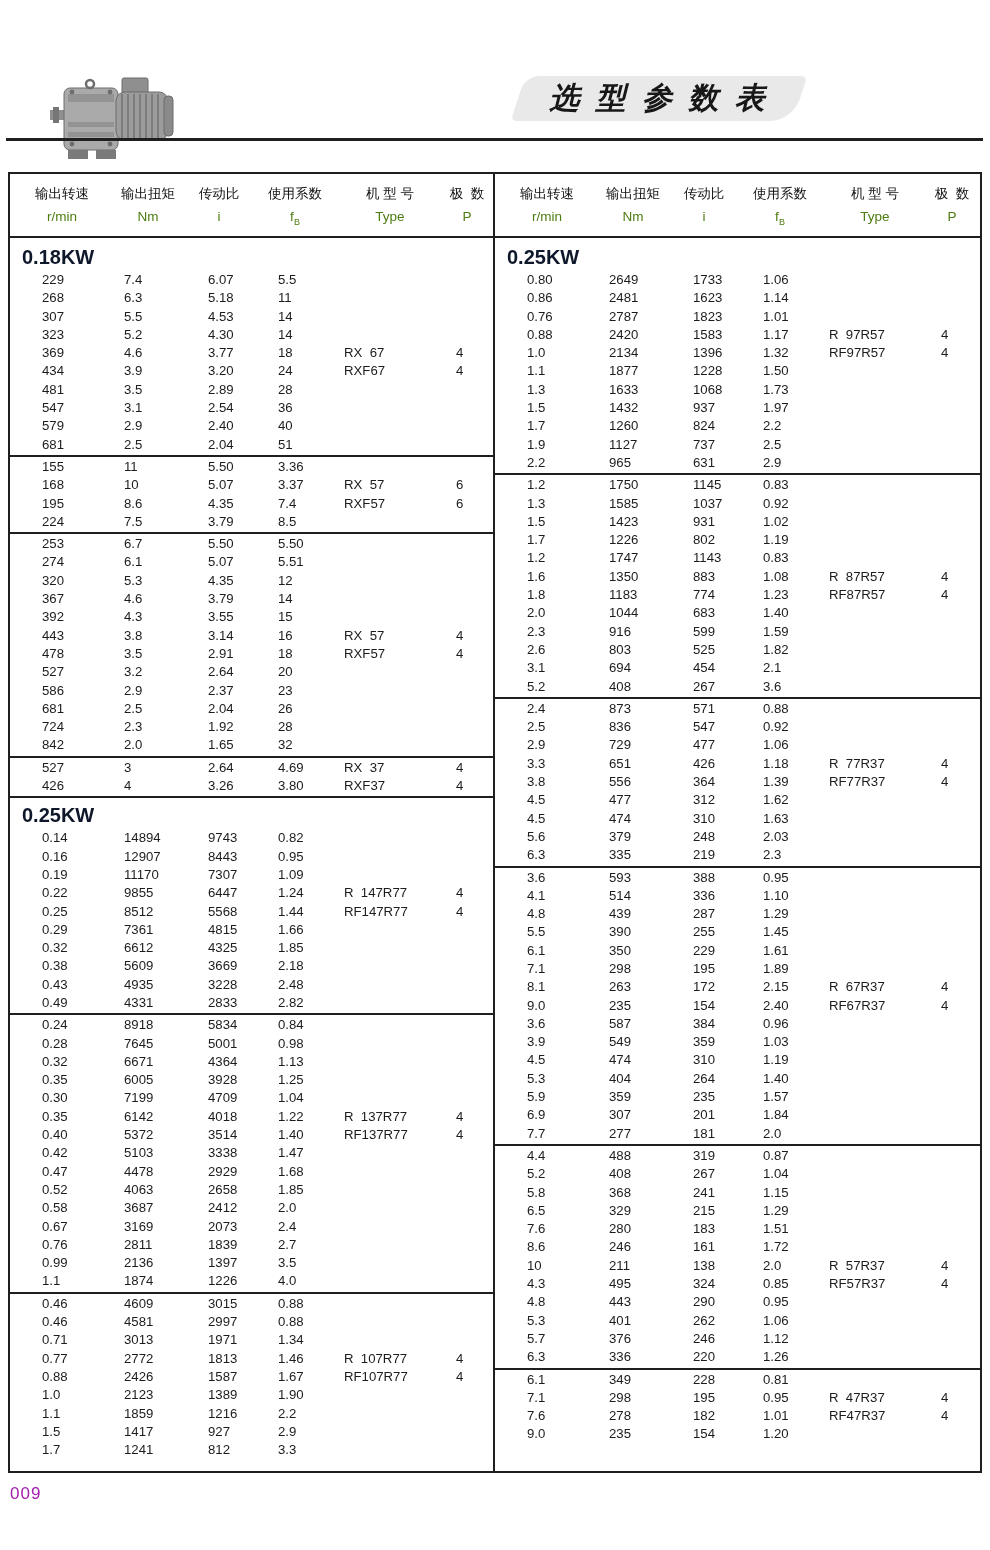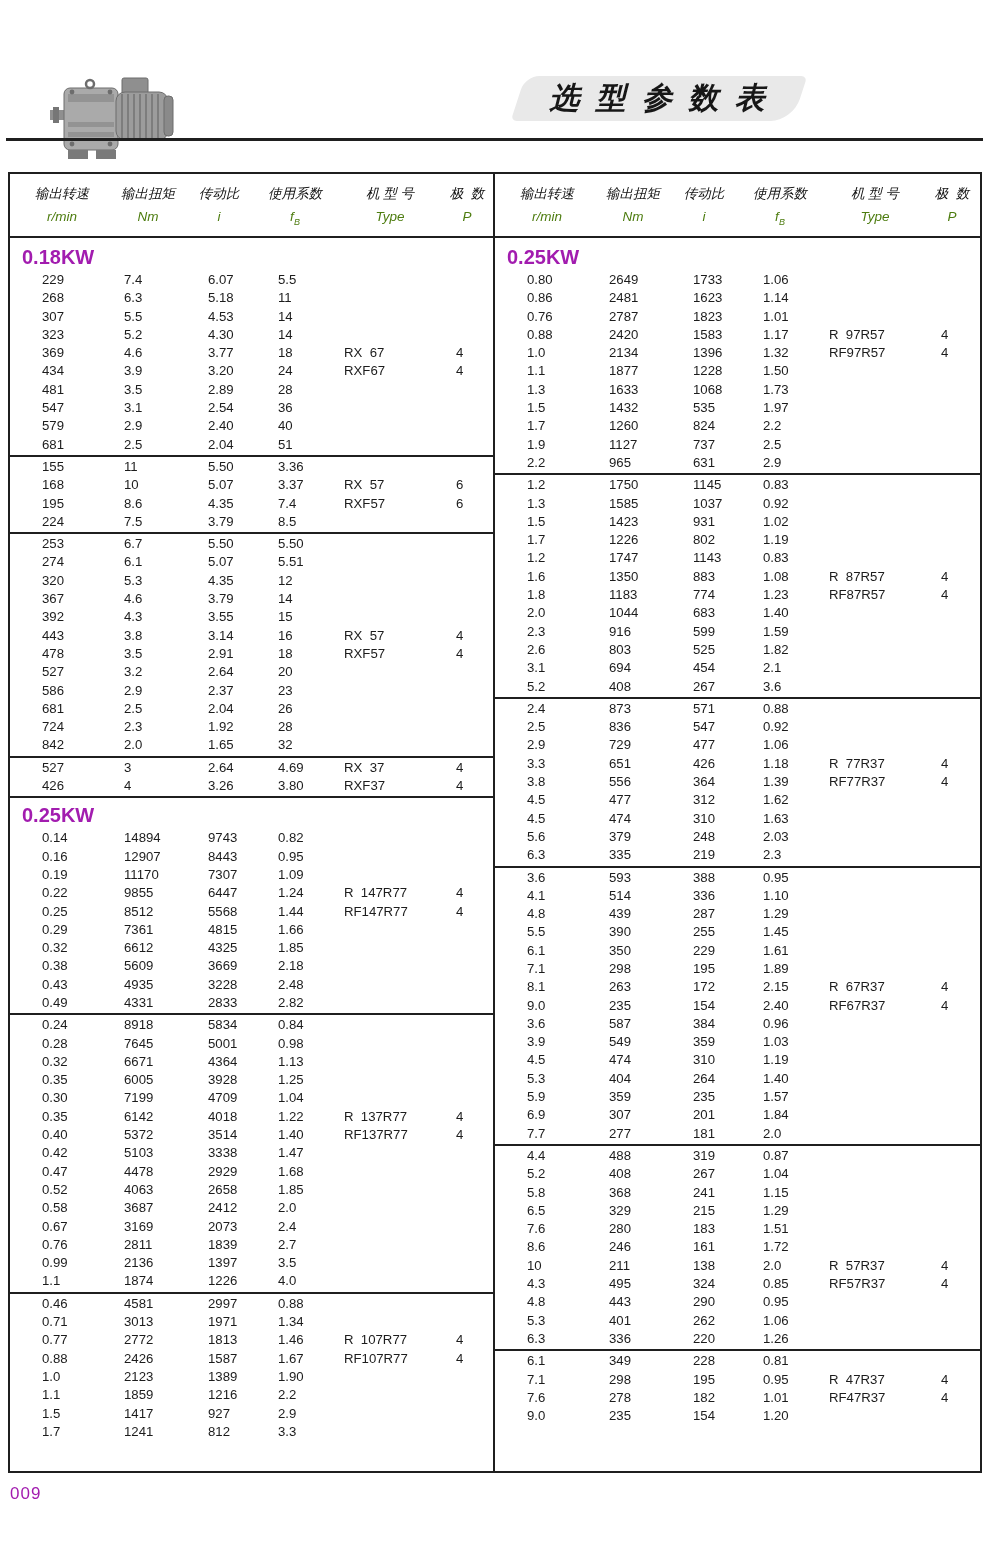--- a/index.html
+++ b/index.html
@@ -16,30 +16,30 @@
   .rule{position:absolute;left:6px;top:138px;width:977px;height:3px;background:#1f1f1f;}
 
   
   .paramtable{position:absolute;left:8px;top:172px;width:974px;height:1301px;
               border:2px solid #1f1f1f;box-sizing:border-box;display:flex;}
   .half{width:485px;box-sizing:border-box;}
   .half.lefthalf{border-right:2px solid #1f1f1f;}
 
   
   .thead{height:64px;border-bottom:2px solid #1f1f1f;box-sizing:border-box;
-         padding:10px 0 0 4px;display:flex;font-style:italic;}
+         padding:10px 0 0 4px;display:flex;}
   .hcell{text-align:center;}
   .w0{width:96px;} .w1{width:76px;} .w2{width:66px;} .w3{width:86px;} .w4{width:104px;text-align:center;} .w5{width:50px;}
   .hlab{font-size:13.5px;color:#111;white-space:pre;line-height:20px;}
   .hunit{font-size:13.5px;color:#4d7c0f;line-height:22px;margin-top:2px;}
   .hunit sub{font-size:9px;}
 
   
   .tcol{padding-top:3px;}
-  .sec-title{font-size:20px;font-weight:bold;color:#a21caf;padding:5px 0 3px 12px;line-height:22px;height:22px;}
+  .sec-title{font-size:20px;font-weight:bold;color:#0f172a;padding:5px 0 3px 12px;line-height:22px;height:22px;}
   .row{height:18.3px;line-height:18.3px;font-size:13.2px;padding-left:32px;white-space:nowrap;}
   .c{display:inline-block;vertical-align:top;}
   .c0{width:82px;} .c1{width:84px;} .c2{width:70px;} .c3{width:66px;}
   .c4{width:112px;white-space:pre;} .c5{width:28px;}
   .sep{border-top:2px solid #1f1f1f;margin:1px 0;height:0;}
 
   .pagenum{position:absolute;left:10px;top:1484px;font-size:17px;color:#a21caf;letter-spacing:1px;}
 </style>
 </head>
 <body>
@@ -171,20 +171,21 @@
             <div class="row"><span class="c c0">0.47</span><span class="c c1">4478</span><span class="c c2">2929</span><span class="c c3">1.68</span><span class="c c4"></span><span class="c c5"></span></div>
             <div class="row"><span class="c c0">0.52</span><span class="c c1">4063</span><span class="c c2">2658</span><span class="c c3">1.85</span><span class="c c4"></span><span class="c c5"></span></div>
             <div class="row"><span class="c c0">0.58</span><span class="c c1">3687</span><span class="c c2">2412</span><span class="c c3">2.0</span><span class="c c4"></span><span class="c c5"></span></div>
             <div class="row"><span class="c c0">0.67</span><span class="c c1">3169</span><span class="c c2">2073</span><span class="c c3">2.4</span><span class="c c4"></span><span class="c c5"></span></div>
             <div class="row"><span class="c c0">0.76</span><span class="c c1">2811</span><span class="c c2">1839</span><span class="c c3">2.7</span><span class="c c4"></span><span class="c c5"></span></div>
             <div class="row"><span class="c c0">0.99</span><span class="c c1">2136</span><span class="c c2">1397</span><span class="c c3">3.5</span><span class="c c4"></span><span class="c c5"></span></div>
             <div class="row"><span class="c c0">1.1</span><span class="c c1">1874</span><span class="c c2">1226</span><span class="c c3">4.0</span><span class="c c4"></span><span class="c c5"></span></div>
           </div>
           <div class="sep"></div>
           <div class="block">
+            <div class="row"><span class="c c0">0.46</span><span class="c c1">4609</span><span class="c c2">3015</span><span class="c c3">0.88</span><span class="c c4"></span><span class="c c5"></span></div>
             <div class="row"><span class="c c0">0.46</span><span class="c c1">4581</span><span class="c c2">2997</span><span class="c c3">0.88</span><span class="c c4"></span><span class="c c5"></span></div>
             <div class="row"><span class="c c0">0.71</span><span class="c c1">3013</span><span class="c c2">1971</span><span class="c c3">1.34</span><span class="c c4"></span><span class="c c5"></span></div>
             <div class="row"><span class="c c0">0.77</span><span class="c c1">2772</span><span class="c c2">1813</span><span class="c c3">1.46</span><span class="c c4">R  107R77</span><span class="c c5">4</span></div>
             <div class="row"><span class="c c0">0.88</span><span class="c c1">2426</span><span class="c c2">1587</span><span class="c c3">1.67</span><span class="c c4">RF107R77</span><span class="c c5">4</span></div>
             <div class="row"><span class="c c0">1.0</span><span class="c c1">2123</span><span class="c c2">1389</span><span class="c c3">1.90</span><span class="c c4"></span><span class="c c5"></span></div>
             <div class="row"><span class="c c0">1.1</span><span class="c c1">1859</span><span class="c c2">1216</span><span class="c c3">2.2</span><span class="c c4"></span><span class="c c5"></span></div>
             <div class="row"><span class="c c0">1.5</span><span class="c c1">1417</span><span class="c c2">927</span><span class="c c3">2.9</span><span class="c c4"></span><span class="c c5"></span></div>
             <div class="row"><span class="c c0">1.7</span><span class="c c1">1241</span><span class="c c2">812</span><span class="c c3">3.3</span><span class="c c4"></span><span class="c c5"></span></div>
           </div>
         </div>
@@ -220,21 +221,21 @@
       <div class="tcol">
           <div class="sec-title">0.25KW</div>
           <div class="block">
             <div class="row"><span class="c c0">0.80</span><span class="c c1">2649</span><span class="c c2">1733</span><span class="c c3">1.06</span><span class="c c4"></span><span class="c c5"></span></div>
             <div class="row"><span class="c c0">0.86</span><span class="c c1">2481</span><span class="c c2">1623</span><span class="c c3">1.14</span><span class="c c4"></span><span class="c c5"></span></div>
             <div class="row"><span class="c c0">0.76</span><span class="c c1">2787</span><span class="c c2">1823</span><span class="c c3">1.01</span><span class="c c4"></span><span class="c c5"></span></div>
             <div class="row"><span class="c c0">0.88</span><span class="c c1">2420</span><span class="c c2">1583</span><span class="c c3">1.17</span><span class="c c4">R  97R57</span><span class="c c5">4</span></div>
             <div class="row"><span class="c c0">1.0</span><span class="c c1">2134</span><span class="c c2">1396</span><span class="c c3">1.32</span><span class="c c4">RF97R57</span><span class="c c5">4</span></div>
             <div class="row"><span class="c c0">1.1</span><span class="c c1">1877</span><span class="c c2">1228</span><span class="c c3">1.50</span><span class="c c4"></span><span class="c c5"></span></div>
             <div class="row"><span class="c c0">1.3</span><span class="c c1">1633</span><span class="c c2">1068</span><span class="c c3">1.73</span><span class="c c4"></span><span class="c c5"></span></div>
-            <div class="row"><span class="c c0">1.5</span><span class="c c1">1432</span><span class="c c2">535</span><span class="c c3">1.97</span><span class="c c4"></span><span class="c c5"></span></div>
+            <div class="row"><span class="c c0">1.5</span><span class="c c1">1432</span><span class="c c2">937</span><span class="c c3">1.97</span><span class="c c4"></span><span class="c c5"></span></div>
             <div class="row"><span class="c c0">1.7</span><span class="c c1">1260</span><span class="c c2">824</span><span class="c c3">2.2</span><span class="c c4"></span><span class="c c5"></span></div>
             <div class="row"><span class="c c0">1.9</span><span class="c c1">1127</span><span class="c c2">737</span><span class="c c3">2.5</span><span class="c c4"></span><span class="c c5"></span></div>
             <div class="row"><span class="c c0">2.2</span><span class="c c1">965</span><span class="c c2">631</span><span class="c c3">2.9</span><span class="c c4"></span><span class="c c5"></span></div>
           </div>
           <div class="sep"></div>
           <div class="block">
             <div class="row"><span class="c c0">1.2</span><span class="c c1">1750</span><span class="c c2">1145</span><span class="c c3">0.83</span><span class="c c4"></span><span class="c c5"></span></div>
             <div class="row"><span class="c c0">1.3</span><span class="c c1">1585</span><span class="c c2">1037</span><span class="c c3">0.92</span><span class="c c4"></span><span class="c c5"></span></div>
             <div class="row"><span class="c c0">1.5</span><span class="c c1">1423</span><span class="c c2">931</span><span class="c c3">1.02</span><span class="c c4"></span><span class="c c5"></span></div>
             <div class="row"><span class="c c0">1.7</span><span class="c c1">1226</span><span class="c c2">802</span><span class="c c3">1.19</span><span class="c c4"></span><span class="c c5"></span></div>
@@ -282,20 +283,21 @@
             <div class="row"><span class="c c0">4.4</span><span class="c c1">488</span><span class="c c2">319</span><span class="c c3">0.87</span><span class="c c4"></span><span class="c c5"></span></div>
             <div class="row"><span class="c c0">5.2</span><span class="c c1">408</span><span class="c c2">267</span><span class="c c3">1.04</span><span class="c c4"></span><span class="c c5"></span></div>
             <div class="row"><span class="c c0">5.8</span><span class="c c1">368</span><span class="c c2">241</span><span class="c c3">1.15</span><span class="c c4"></span><span class="c c5"></span></div>
             <div class="row"><span class="c c0">6.5</span><span class="c c1">329</span><span class="c c2">215</span><span class="c c3">1.29</span><span class="c c4"></span><span class="c c5"></span></div>
             <div class="row"><span class="c c0">7.6</span><span class="c c1">280</span><span class="c c2">183</span><span class="c c3">1.51</span><span class="c c4"></span><span class="c c5"></span></div>
             <div class="row"><span class="c c0">8.6</span><span class="c c1">246</span><span class="c c2">161</span><span class="c c3">1.72</span><span class="c c4"></span><span class="c c5"></span></div>
             <div class="row"><span class="c c0">10</span><span class="c c1">211</span><span class="c c2">138</span><span class="c c3">2.0</span><span class="c c4">R  57R37</span><span class="c c5">4</span></div>
             <div class="row"><span class="c c0">4.3</span><span class="c c1">495</span><span class="c c2">324</span><span class="c c3">0.85</span><span class="c c4">RF57R37</span><span class="c c5">4</span></div>
             <div class="row"><span class="c c0">4.8</span><span class="c c1">443</span><span class="c c2">290</span><span class="c c3">0.95</span><span class="c c4"></span><span class="c c5"></span></div>
             <div class="row"><span class="c c0">5.3</span><span class="c c1">401</span><span class="c c2">262</span><span class="c c3">1.06</span><span class="c c4"></span><span class="c c5"></span></div>
+            <div class="row"><span class="c c0">5.7</span><span class="c c1">376</span><span class="c c2">246</span><span class="c c3">1.12</span><span class="c c4"></span><span class="c c5"></span></div>
             <div class="row"><span class="c c0">6.3</span><span class="c c1">336</span><span class="c c2">220</span><span class="c c3">1.26</span><span class="c c4"></span><span class="c c5"></span></div>
           </div>
           <div class="sep"></div>
           <div class="block">
             <div class="row"><span class="c c0">6.1</span><span class="c c1">349</span><span class="c c2">228</span><span class="c c3">0.81</span><span class="c c4"></span><span class="c c5"></span></div>
             <div class="row"><span class="c c0">7.1</span><span class="c c1">298</span><span class="c c2">195</span><span class="c c3">0.95</span><span class="c c4">R  47R37</span><span class="c c5">4</span></div>
             <div class="row"><span class="c c0">7.6</span><span class="c c1">278</span><span class="c c2">182</span><span class="c c3">1.01</span><span class="c c4">RF47R37</span><span class="c c5">4</span></div>
             <div class="row"><span class="c c0">9.0</span><span class="c c1">235</span><span class="c c2">154</span><span class="c c3">1.20</span><span class="c c4"></span><span class="c c5"></span></div>
           </div>
         </div>

